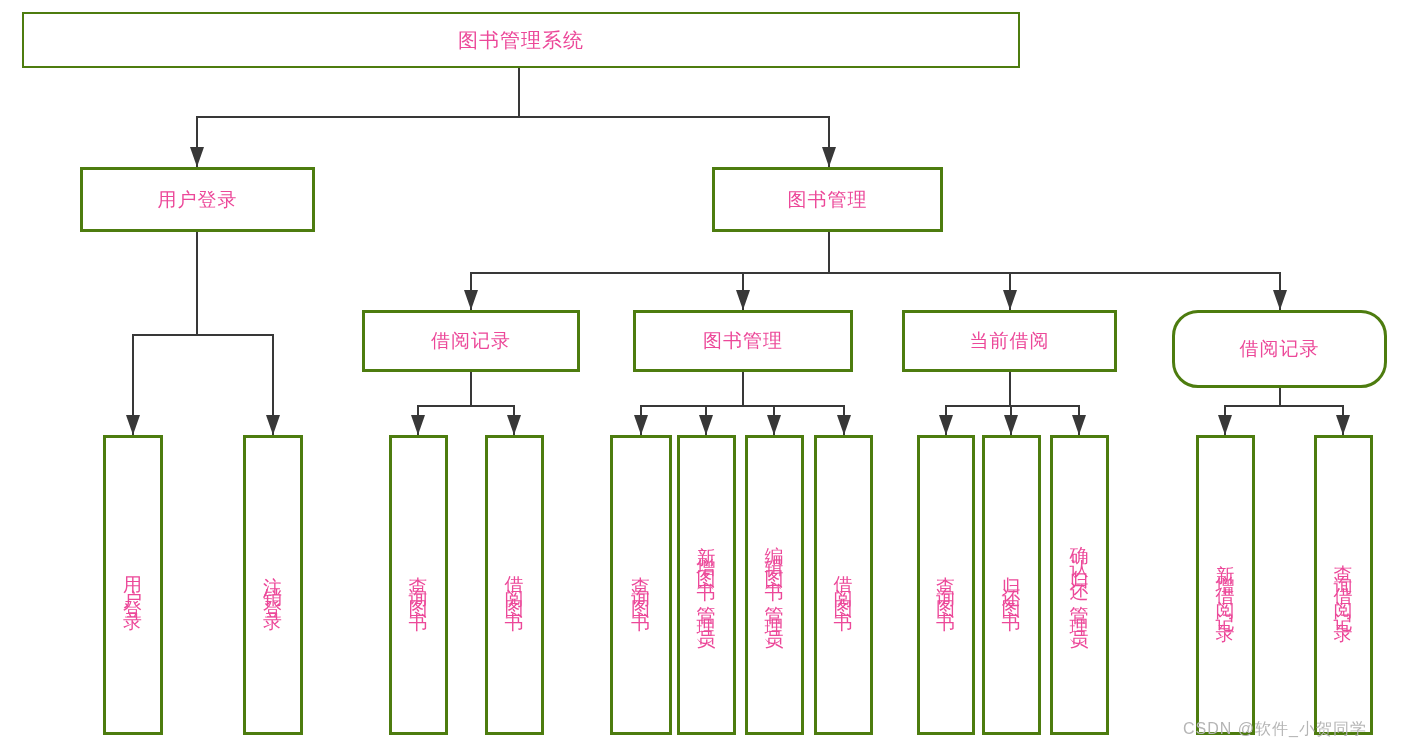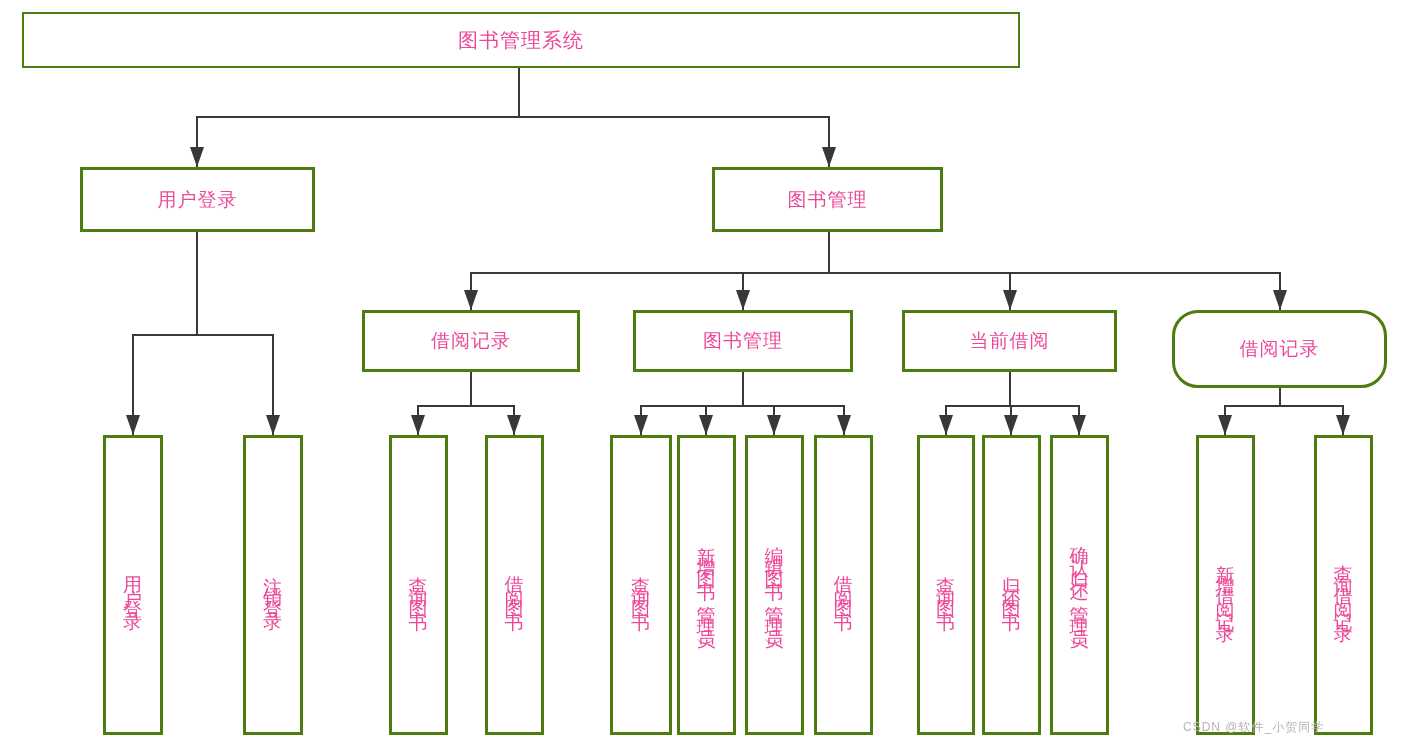--- a/index.html
+++ b/index.html
@@ -48,21 +48,21 @@
     text-orientation: mixed;
     letter-spacing: 12px;
     font-size: 19px;
     line-height: 1;
     white-space: nowrap;
   }
   .watermark {
     position: absolute;
     left: 1183px;
     top: 719px;
-    font-size: 12px;
+    font-size: 16px;
     color: #b5b5b5;
     letter-spacing: 1px;
     z-index: 3;
     white-space: nowrap;
   }
 </style>
 </head>
 <body>
 
 <div id="stage">

